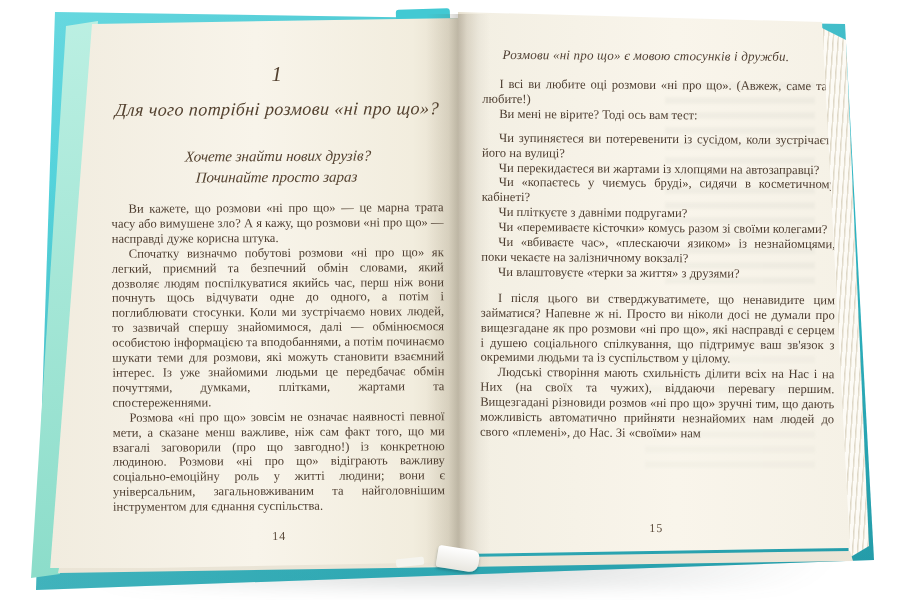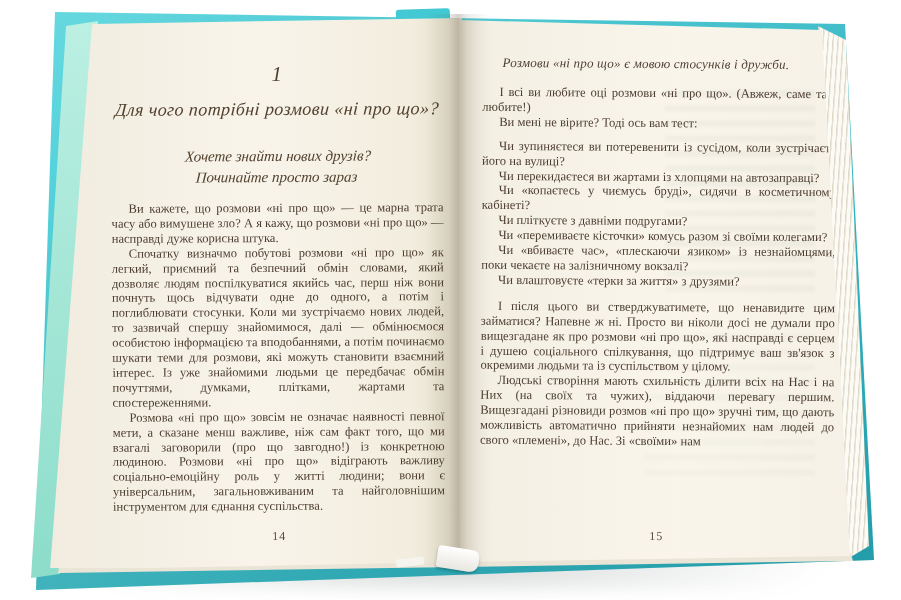--- a/index.html
+++ b/index.html
@@ -49,21 +49,21 @@
     position:absolute; box-sizing:border-box;
     color:#4e3e31;
   }
   .page-left {
     left:50px; top:16px; width:412px; height:552px;
     clip-path: polygon(42px 8px, 412px 2px, 412px 546px, 0px 554px);
     background: linear-gradient(to right, #f1ecdf 0%, #f8f4ea 50%, #f2edde 88%, #e2dbc8 100%);
     padding: 46px 18px 24px 62px;
   }
   .page-right {
-    left:455px; top:14px; width:402px; height:552px;
+    left:455px; top:6px; width:402px; height:552px;
     clip-path: polygon(3px 6px, 367px 16px, 395px 542px, 5px 548px);
     background: linear-gradient(to right, #e3dbc9 0%, #f3efe3 6%, #f9f5eb 55%, #f5f1e6 100%);
     padding: 42px 22px 22px 26px;
   }
   .content {
     display:flex; flex-direction:column; height:100%;
   }
   .page-left .content { transform: rotate(-0.3deg); }
   .page-right .content { transform: rotate(0.4deg); }
 

